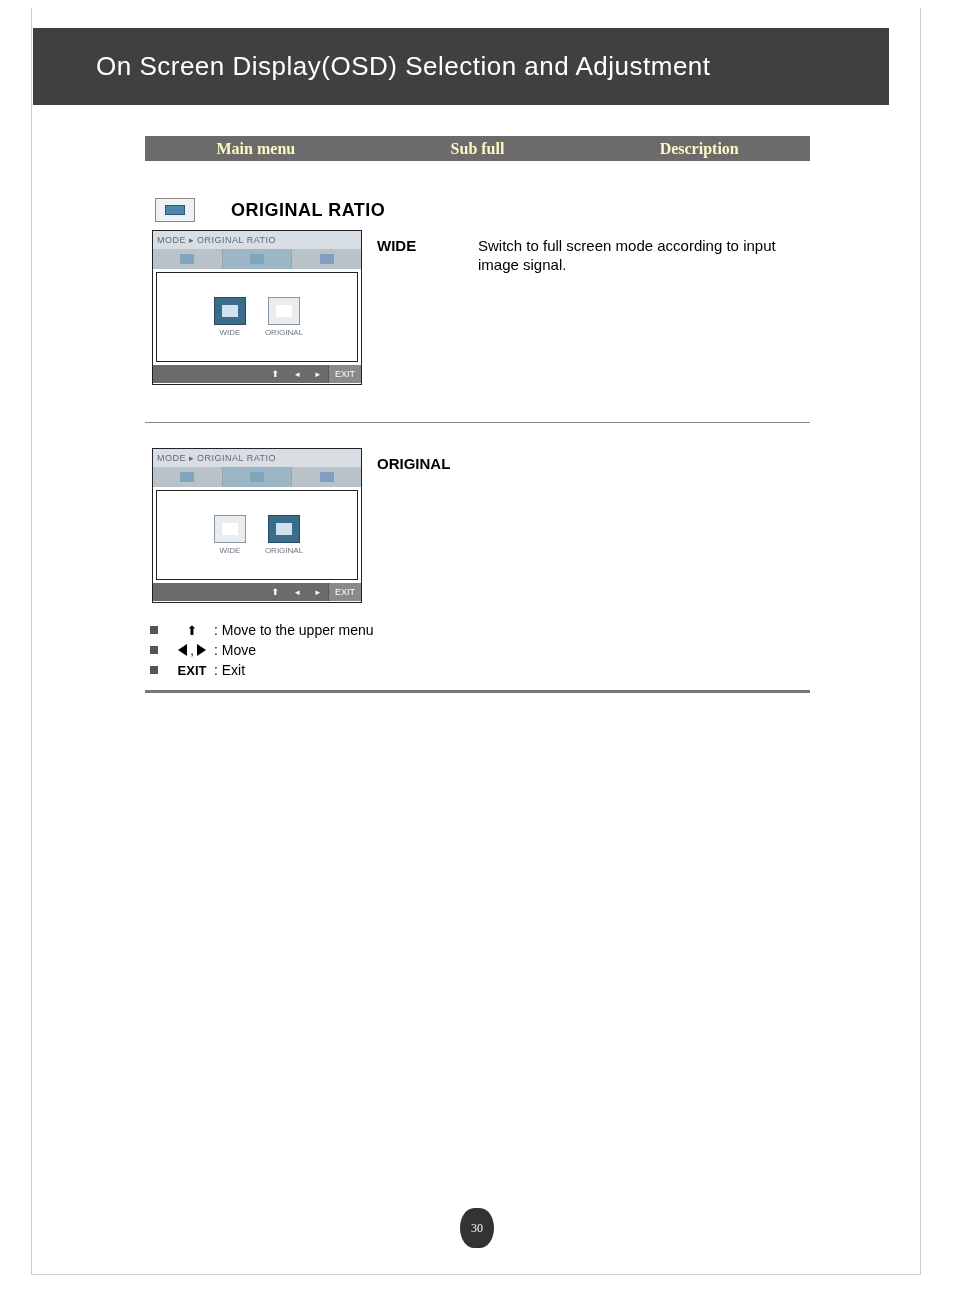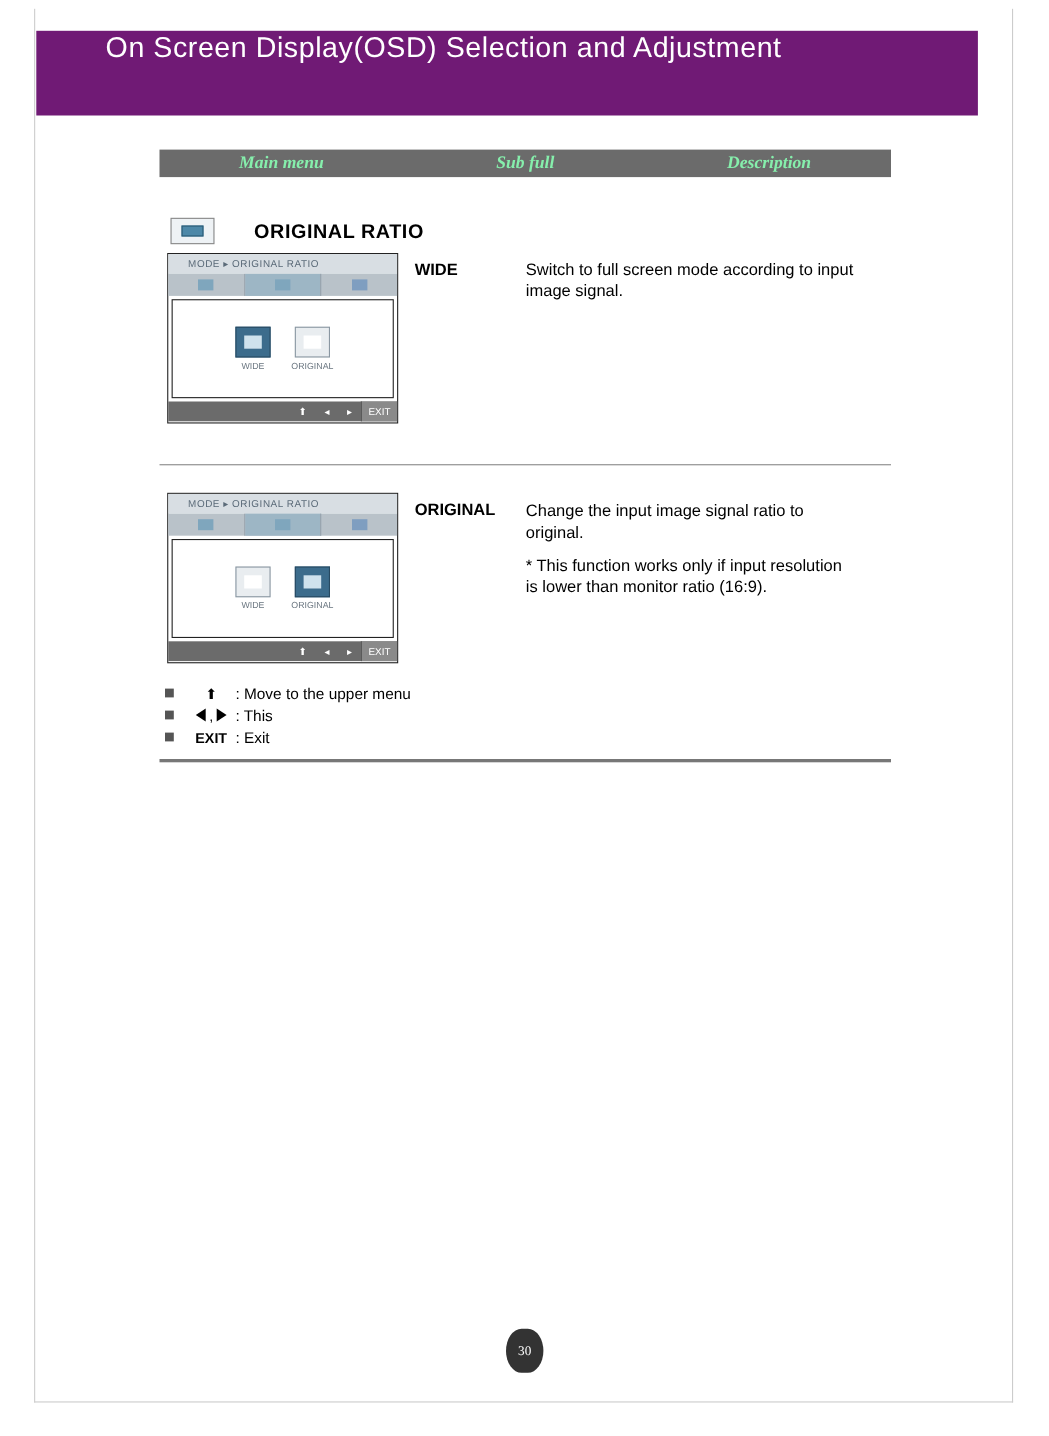--- a/index.html
+++ b/index.html
@@ -1,28 +1,28 @@
 <!DOCTYPE html>
 <html><head>
 <meta charset="utf-8">
 <style>
   * { box-sizing: border-box; margin: 0; padding: 0; }
   html, body { width: 954px; height: 1305px; font-family: Arial, Helvetica, sans-serif; background: #fff; color: #000; }
   .page { position: relative; width: 954px; height: 1305px; }
-  .title-bar { position: absolute; left: 33px; top: 28px; width: 856px; height: 77px; background: #701a75; display: flex; }
+  .title-bar { position: absolute; left: 33px; top: 28px; width: 856px; height: 77px; background: #404040; display: flex; align-items: center; }
   .title-text { color: #fff; font-size: 26px; font-weight: 400; padding-left: 63px; letter-spacing: .5px; }
-  .tabs { position: absolute; left: 145px; top: 136px; width: 665px; height: 25px; background: #6b6b6b; display: flex; align-items: center; color: #86efac; font-family: Georgia, 'Times New Roman', serif; font-style: italic; font-size: 16px; }
+  .tabs { position: absolute; left: 145px; top: 136px; width: 665px; height: 25px; background: #6b6b6b; display: flex; align-items: center; color: #fef9c3; font-family: Georgia, 'Times New Roman', serif; font-size: 16px; }
   .tab { flex: 1; text-align: center; font-weight: bold; }
   .section-icon-row { position: absolute; left: 155px; top: 198px; display: flex; align-items: center; gap: 36px; }
   .ratio-icon-box { width: 40px; height: 24px; border: 1px solid #888; background: #eef2f5; display: flex; align-items: center; justify-content: center; }
   .ratio-icon-box .inner { width: 20px; height: 10px; background: #4d88a8; border: 1px solid #2a5a75; }
   .section-title { font-size: 18px; font-weight: 900; letter-spacing: .5px; }
   
   .osd { width: 210px; height: 155px; border: 1px solid #222; background: #fff; }
-  .osd .hdr { height: 18px; background: #d8dee3; font-size: 9px; color: #5a6a78; display: flex; align-items: center; padding-left: 18px; letter-spacing: .5px; }
+  .osd .hdr { height: 18px; background: #d8dee3; font-size: 9px; color: #5a6a78; display: flex; align-items: center; padding-left: 4px; letter-spacing: .5px; }
   .osd .tabrow { height: 20px; background: #b9c2c9; display: flex; align-items: stretch; }
   .osd .tabrow .t { flex: 1; border-right: 1px solid #9aa4ac; display:flex; align-items:center; justify-content:center; }
   .osd .tabrow .t:last-child { border-right: none; }
   .osd .tabrow .t .tt { width: 14px; height: 10px; background: #7fa6bd; }
   .osd .tabrow .t.sel { background: #9db6c5; }
   .osd .tabrow .t.x .tt { background: #7f9ec0; }
   .osd .body { height: 90px; border: 1px solid #222; margin: 3px; background: #fff; display:flex; align-items:center; justify-content:center; gap: 14px; }
   .osd .opt { width: 40px; text-align:center; }
   .osd .opt .box { width: 32px; height: 28px; margin: 0 auto 3px; background: #e9edf0; border:1px solid #8a97a2; display:flex; align-items:center; justify-content:center; }
   .osd .opt.sel .box { background: #3c6c8c; border-color:#274a62; }
@@ -148,41 +148,37 @@
     <div class="ftr">
       <div class="fspace"></div>
       <div class="fbtn">⬆</div>
       <div class="fbtn">◂</div>
       <div class="fbtn">▸</div>
       <div class="exitbtn">EXIT</div>
     </div>
   </div>
 
   <div class="sub2">ORIGINAL</div>
-  <div class="desc2">
-    <p>Change the input image signal ratio to original.</p>
-    <p>* This function works only if input resolution is lower than monitor ratio (16:9).</p>
-  </div>
 
   <div class="legend">
     <div class="row">
       <div class="bullet"></div>
       <div class="iconcell">
           <span class="arrow-up"></span>
         </div>
       <div class="txt">: Move to the upper menu</div>
     </div>
     <div class="row">
       <div class="bullet"></div>
       <div class="iconcell">
         <span class="tri-left"></span>
         <span>,</span>
         <span class="tri-right"></span>
       </div>
-      <div class="txt">: This</div>
+      <div class="txt">: Move</div>
     </div>
     <div class="row">
       <div class="bullet"></div>
       <div class="iconcell exit-label">EXIT</div>
       <div class="txt">: Exit</div>
     </div>
   </div>
 
   <div class="bottom-div"></div>
 

